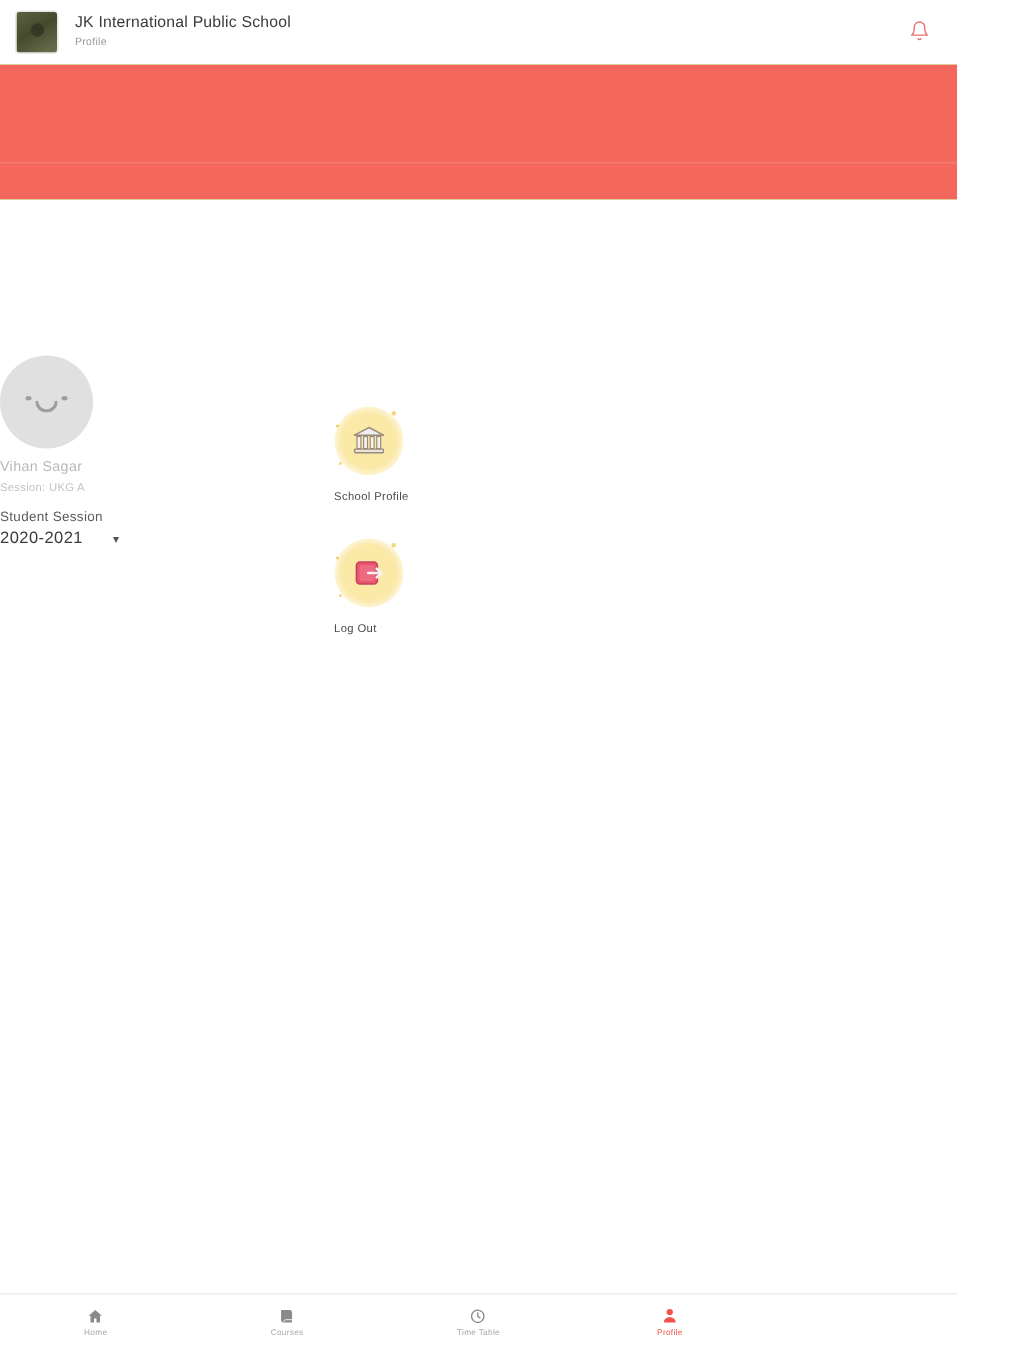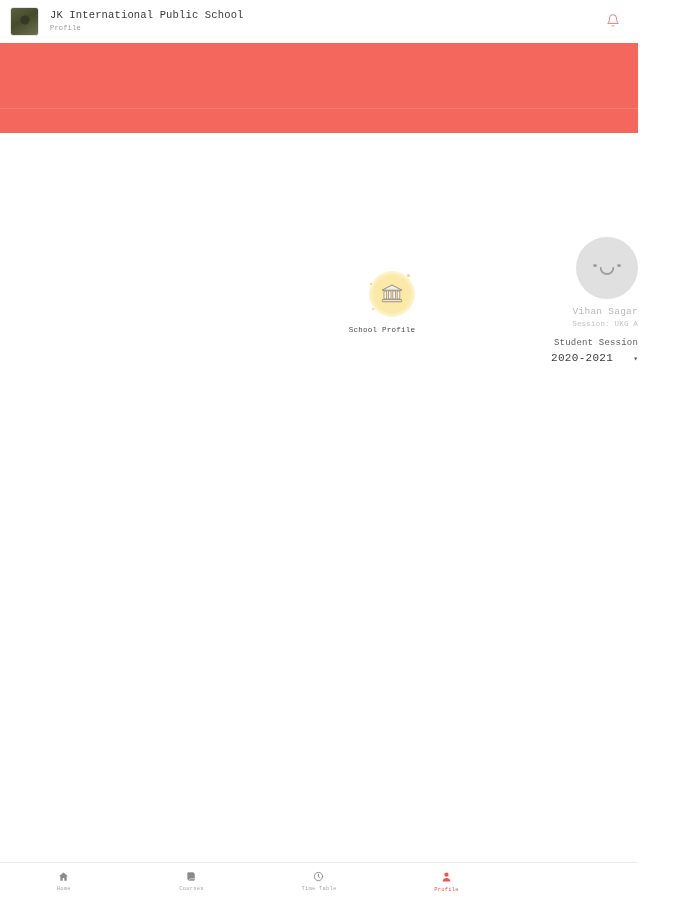--- a/index.html
+++ b/index.html
@@ -12,21 +12,20 @@
     overflow: hidden;
   }
 
   .app {
     position: relative;
     width: 638px;
     height: 900px;
     background: #84cc16;
     display: flex;
     flex-direction: column;
-    font-family: Liberation Mono, monospace;
   }
 
   
   .header {
     position: relative;
     height: 43px;
     background: #ffffff;
     display: flex;
     align-items: center;
     padding: 0 14px 0 10px;
@@ -99,21 +98,21 @@
     background: rgba(255,255,255,0.14);
   }
 
   
   .avatar-wrap {
     position: absolute;
     left: 0; right: 0;
     top: 104px;
     display: flex;
     flex-direction: column;
-    align-items: flex-end;
+    align-items: flex-start;
     z-index: 4;
   }
 
   .avatar {
     width: 62px;
     height: 62px;
     border-radius: 50%;
     background: #E0E0E0;
     position: relative;
   }
@@ -186,21 +185,21 @@
     display: flex;
     flex-wrap: wrap;
     justify-content: center;
     padding: 0 30px;
   }
 
   .tile {
     width: 33.333%;
     display: flex;
     flex-direction: column;
-    align-items: flex-end;
+    align-items: flex-start;
     padding: 10px 0 14px;
     cursor: pointer;
     background: none;
     border: none;
     font-family: inherit;
   }
 
   .tile-icon {
     width: 46px;
     height: 46px;
@@ -325,20 +324,34 @@
             <rect x="2.4" y="17.4" width="19.2" height="2.4" rx=".5" fill="#E8E4DC" stroke="#9B8C7A" stroke-width=".9"></rect>
           </svg>
         </span>
         <span class="tile-label">School Profile</span>
       </button>
 
 
 
       <div style="width:100%;height:0;"></div>
 
+      <button class="tile">
+        <span class="tile-icon halo-yellow">
+          <span class="spark s1"></span>
+          <span class="spark s2"></span>
+          <span class="spark s3"></span>
+          <svg width="24" height="24" viewBox="0 0 24 24">
+            <rect x="3.6" y="4.6" width="14" height="14.8" rx="2.4" fill="#E8566E" stroke="#C3415A" stroke-width="1"></rect>
+            <rect x="5.6" y="6.6" width="10" height="10.8" rx="1.4" fill="#F07D92" opacity=".55"></rect>
+            <path d="M11.5 12h8.2" stroke="#F2F2F2" stroke-width="1.8" stroke-linecap="round"></path>
+            <path d="M17.2 9.1 20.4 12l-3.2 2.9" fill="none" stroke="#F2F2F2" stroke-width="1.8" stroke-linecap="round" stroke-linejoin="round"></path>
+          </svg>
+        </span>
+        <span class="tile-label">Log Out</span>
+      </button>
 
     </div>
   </div>
 
   <div class="bottom-nav">
 
     <button class="nav-item">
       <span class="nav-ico">
         <svg width="11" height="11" viewBox="0 0 24 24" fill="#8a8a8a">
           <path d="M12 3 2.4 11.2h2.7V21h5.1v-5.6h3.6V21h5.1v-9.8h2.7z"></path>

